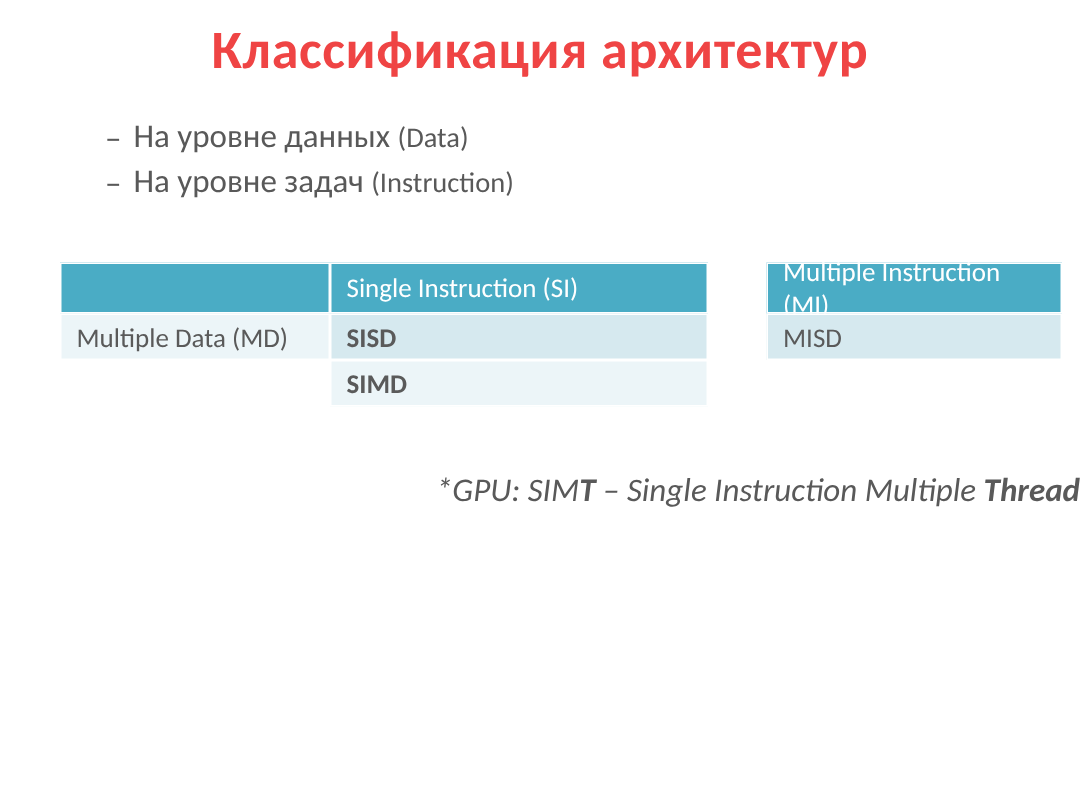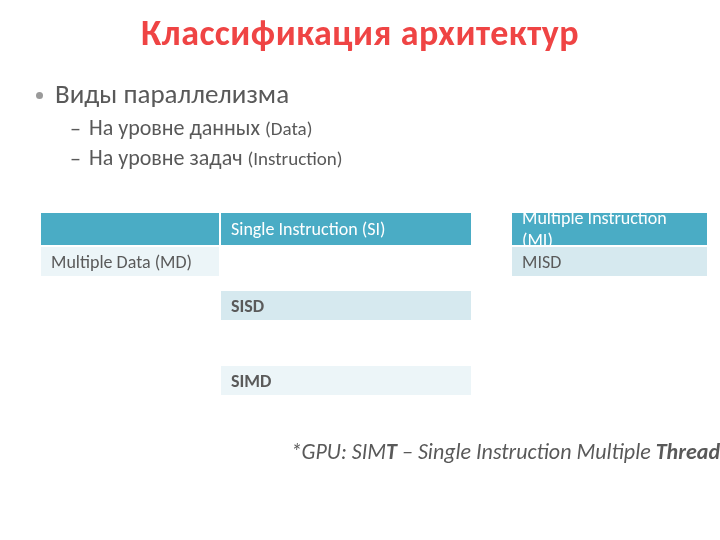--- a/index.html
+++ b/index.html
@@ -41,21 +41,21 @@
     .dash-row { display: flex; align-items: flex-start; margin-bottom: 2px; }
     .dash { color: #595959; font-size: 22px; margin: 1px 8px 0 0; }
     .sub-text { font-size: 22px; color: #595959; }
     .paren { font-size: 19px; color: #595959; }
     .table-wrap {
       margin: 40px 0 0 40px;
       display: flex;
     }
     .t-col { display: flex; flex-direction: column; }
     .c0 { width: 180px; }
-    .c1 { width: 252px; gap: 44px; }
+    .c1 { width: 252px; }
     .c2 { width: 236px; padding-left: 39px; }
     .hcell {
       background: #4aacc5;
       color: #ffffff;
       border: 1px solid #ffffff;
       font-size: 18px;
       padding: 5px 10px;
       height: 34px;
       display: flex; align-items: center;
     }
@@ -77,24 +77,20 @@
       font-style: italic;
       color: #595959;
     }
   </style>
 </head>
 <body>
 
 <h1 class="title">Классификация архитектур</h1>
 
 <div class="content">
-  <div class="bullet-row">
-    <span class="bullet-disc"></span>
-    <span class="bullet-text">Виды параллелизма</span>
-  </div>
   <div class="sub-list">
     <div class="dash-row">
       <span class="dash">–</span>
       <span class="sub-text">
         <span>На уровне данных </span><span class="paren">(Data)</span>
       </span>
     </div>
     <div class="dash-row">
       <span class="dash">–</span>
       <span class="sub-text">

